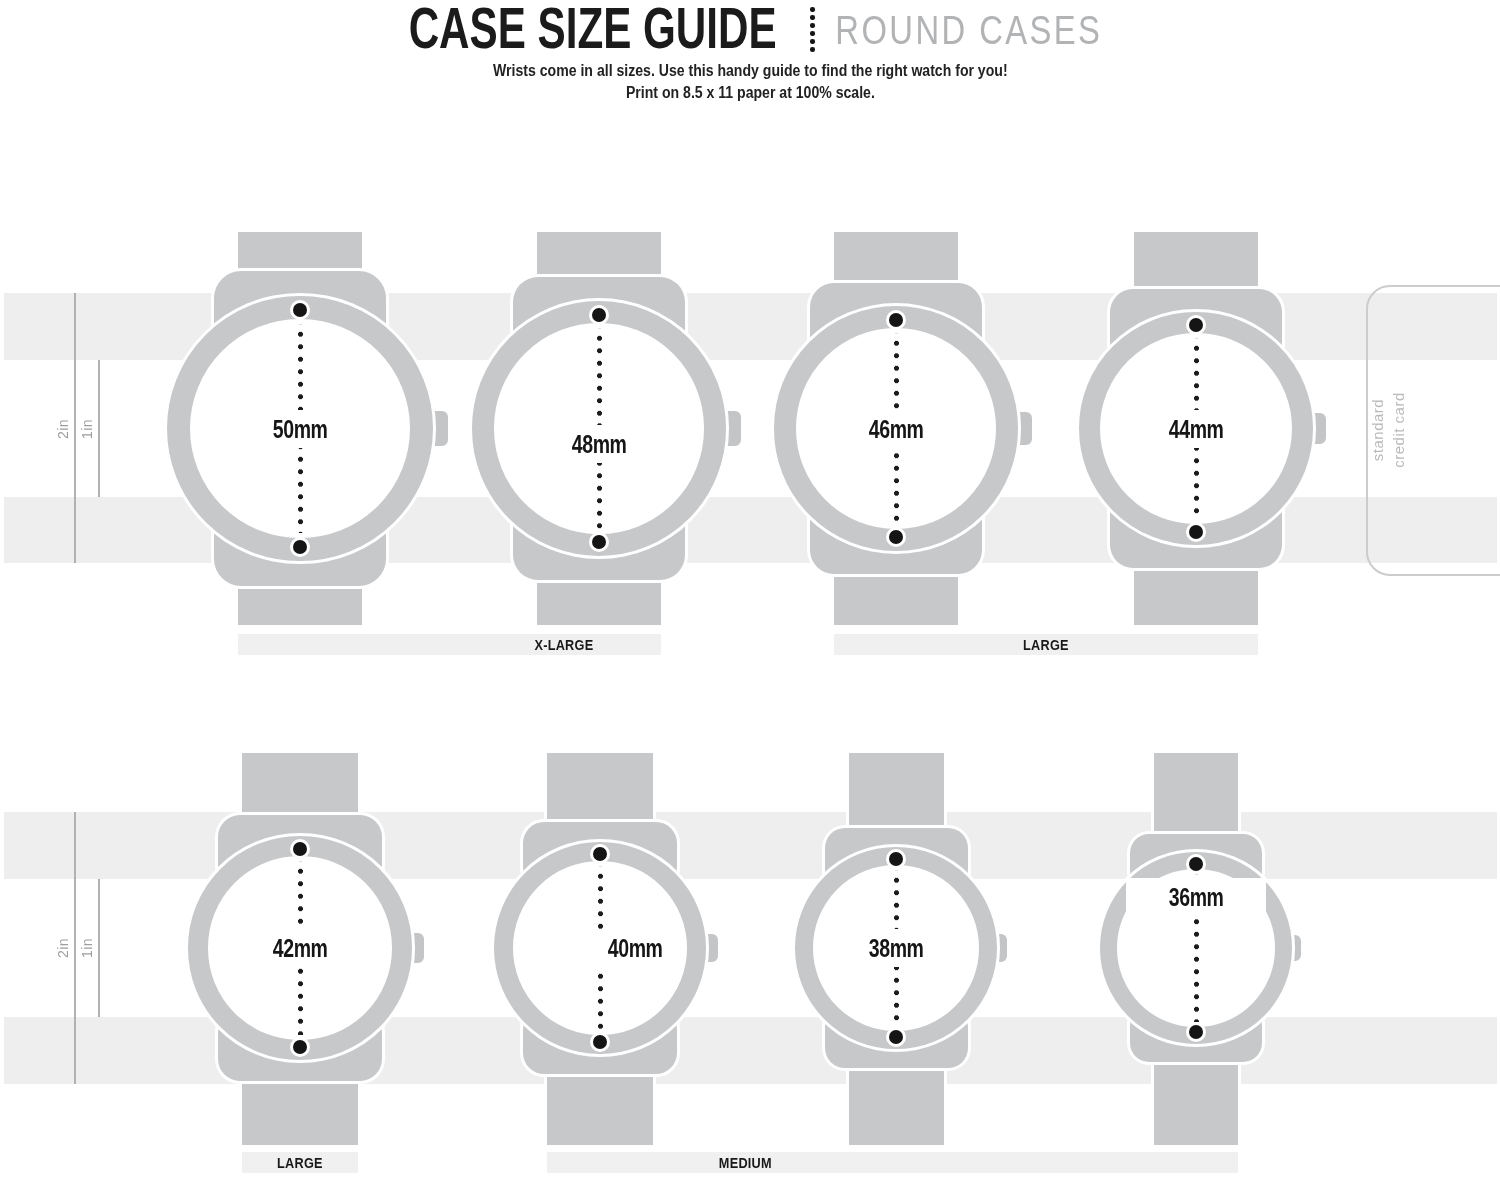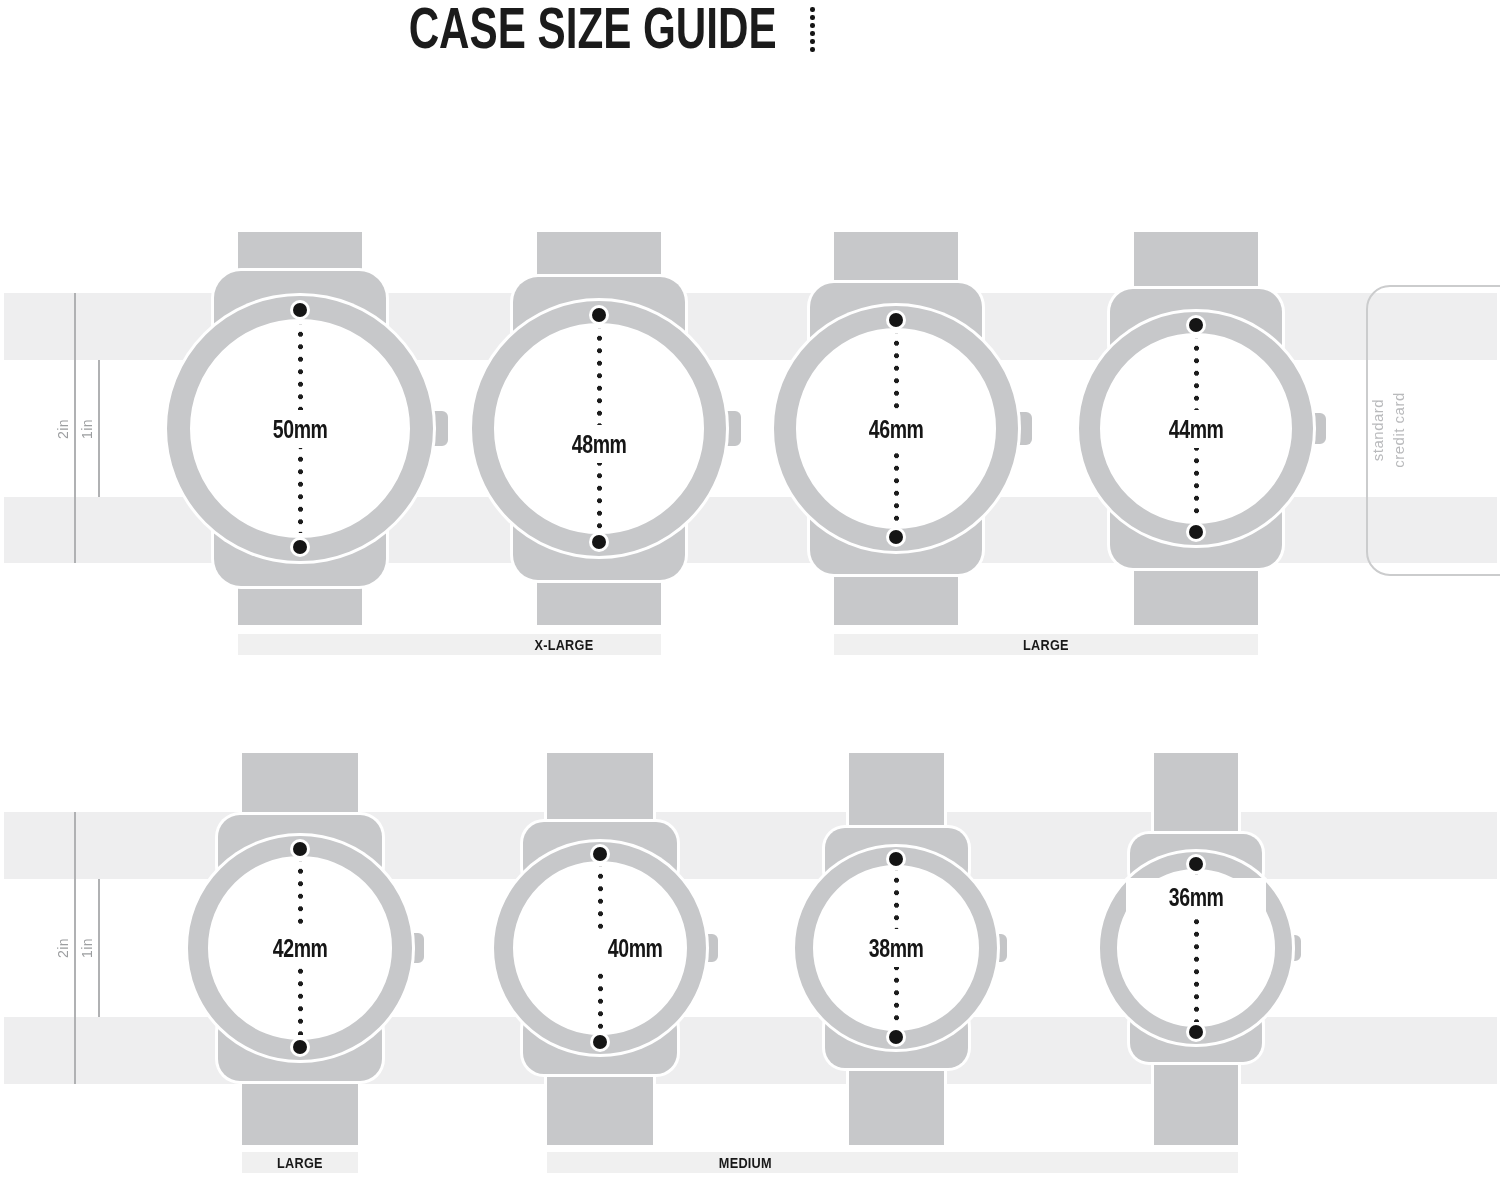--- a/index.html
+++ b/index.html
@@ -49,20 +49,27 @@
   <div class="abs title-outer">
     <span class="cond title-inner">CASE SIZE GUIDE</span>
   </div>
   <div class="abs hdots">
     <i></i>
       <i></i>
       <i></i>
       <i></i>
       <i></i>
       <i></i>
+  </div>
+  <div class="abs collection-outer">
+    <span class="cond collection-inner">ROUND CASES</span>
+  </div>
+  <div class="abs subtitle">
+    <div><span class="cond">Wrists come in all sizes. Use this handy guide to find the right watch for you!</span></div>
+    <div><span class="cond">Print on 8.5 x 11 paper at 100% scale.</span></div>
   </div>
 
   <div id="diagram">
       <div class="abs band" style="top: 293px; height: 67px;"></div>
       <div class="abs band" style="top: 497px; height: 66px;"></div>
       <div class="abs rline" style="left: 74px; top: 293px; height: 270px;"></div>
       <div class="abs rline" style="left: 98px; top: 360px; height: 137px;"></div>
       <div class="abs rlabel" style="left: 33px; top: 420.5px;">2in</div>
       <div class="abs rlabel" style="left: 57px; top: 420.5px;">1in</div>
       <div class="abs strap" style="left: 238px; top: 232px; width: 124px; height: 393px;"></div>

